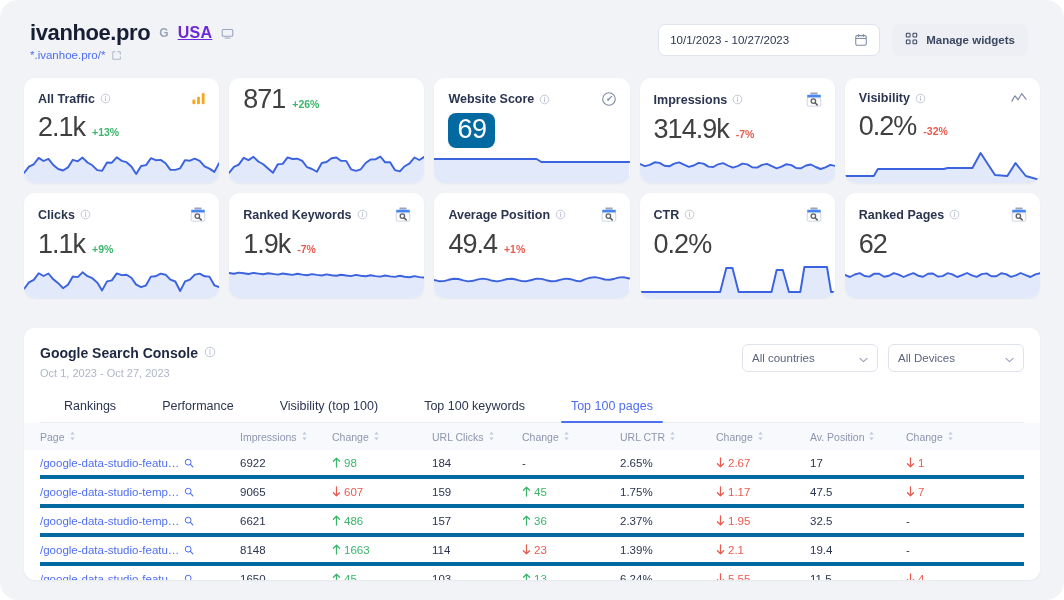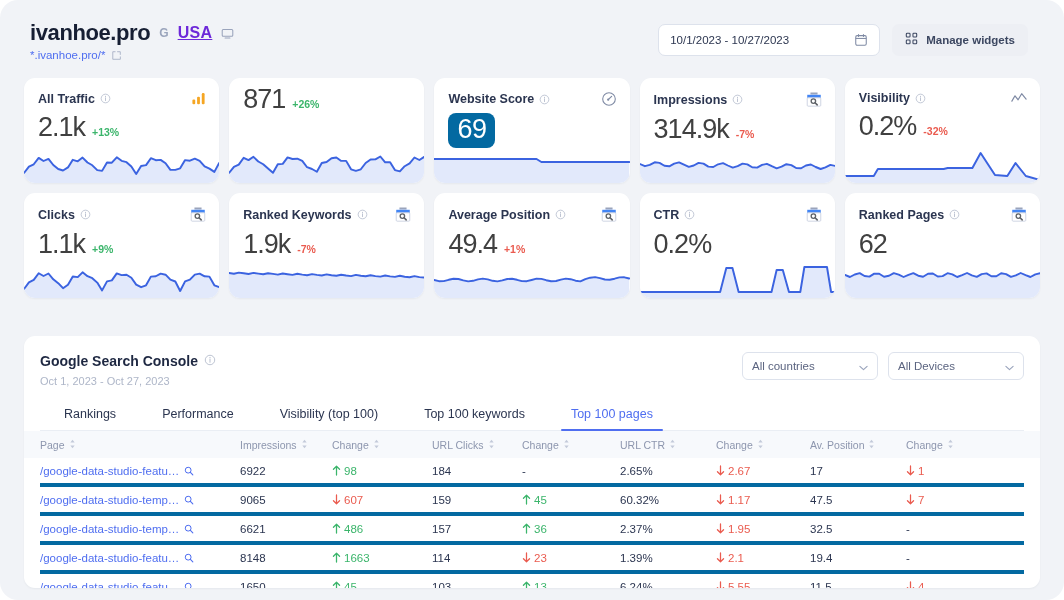--- a/index.html
+++ b/index.html
@@ -104,21 +104,21 @@
   .card-delta { font-size: 10.5px; font-weight: bold; }
   .delta-up { color: #3bb56b; }
   .delta-down { color: #ea5b4f; }
   .spark {
     position: absolute; left: 0; bottom: 0; width: 100%; height: 40px;
   }
   .spark svg { display: block; width: 100%; height: 40px; }
 
   
   .panel {
-    position: absolute; left: 24px; top: 336px;
+    position: absolute; left: 24px; top: 328px;
     width: 1016px; height: 252px;
     background: #fff; border-radius: 11px;
     box-shadow: 0 1px 2px rgba(20,30,60,.05);
     overflow: hidden;
   }
   .panel-head {
     display: flex; align-items: flex-start;
     padding: 16px 16px 0 16px;
   }
   .panel-titles { display: flex; flex-direction: column; gap: 5px; }
@@ -690,21 +690,21 @@
             </div>
             <div class="td">159</div>
             <div class="td">
               <span class="chg up">
                 <svg width="9" height="11" viewBox="0 0 10 12" fill="none">
                   <path d="M5 11V1.6M5 1.2 1.6 4.6M5 1.2 8.4 4.6" stroke="#3bb56b" stroke-width="1.4" stroke-linecap="round" stroke-linejoin="round"></path>
                 </svg>
                 <span>45</span>
               </span>
             </div>
-            <div class="td">60.32%</div>
+            <div class="td">1.75%</div>
             <div class="td">
               <span class="chg down">
                 <svg width="9" height="11" viewBox="0 0 10 12" fill="none">
                   <path d="M5 1v9.4M5 10.8 1.6 7.4M5 10.8 8.4 7.4" stroke="#ea5b4f" stroke-width="1.4" stroke-linecap="round" stroke-linejoin="round"></path>
                 </svg>
                 <span>1.17</span>
               </span>
             </div>
             <div class="td">47.5</div>
             <div class="td">

